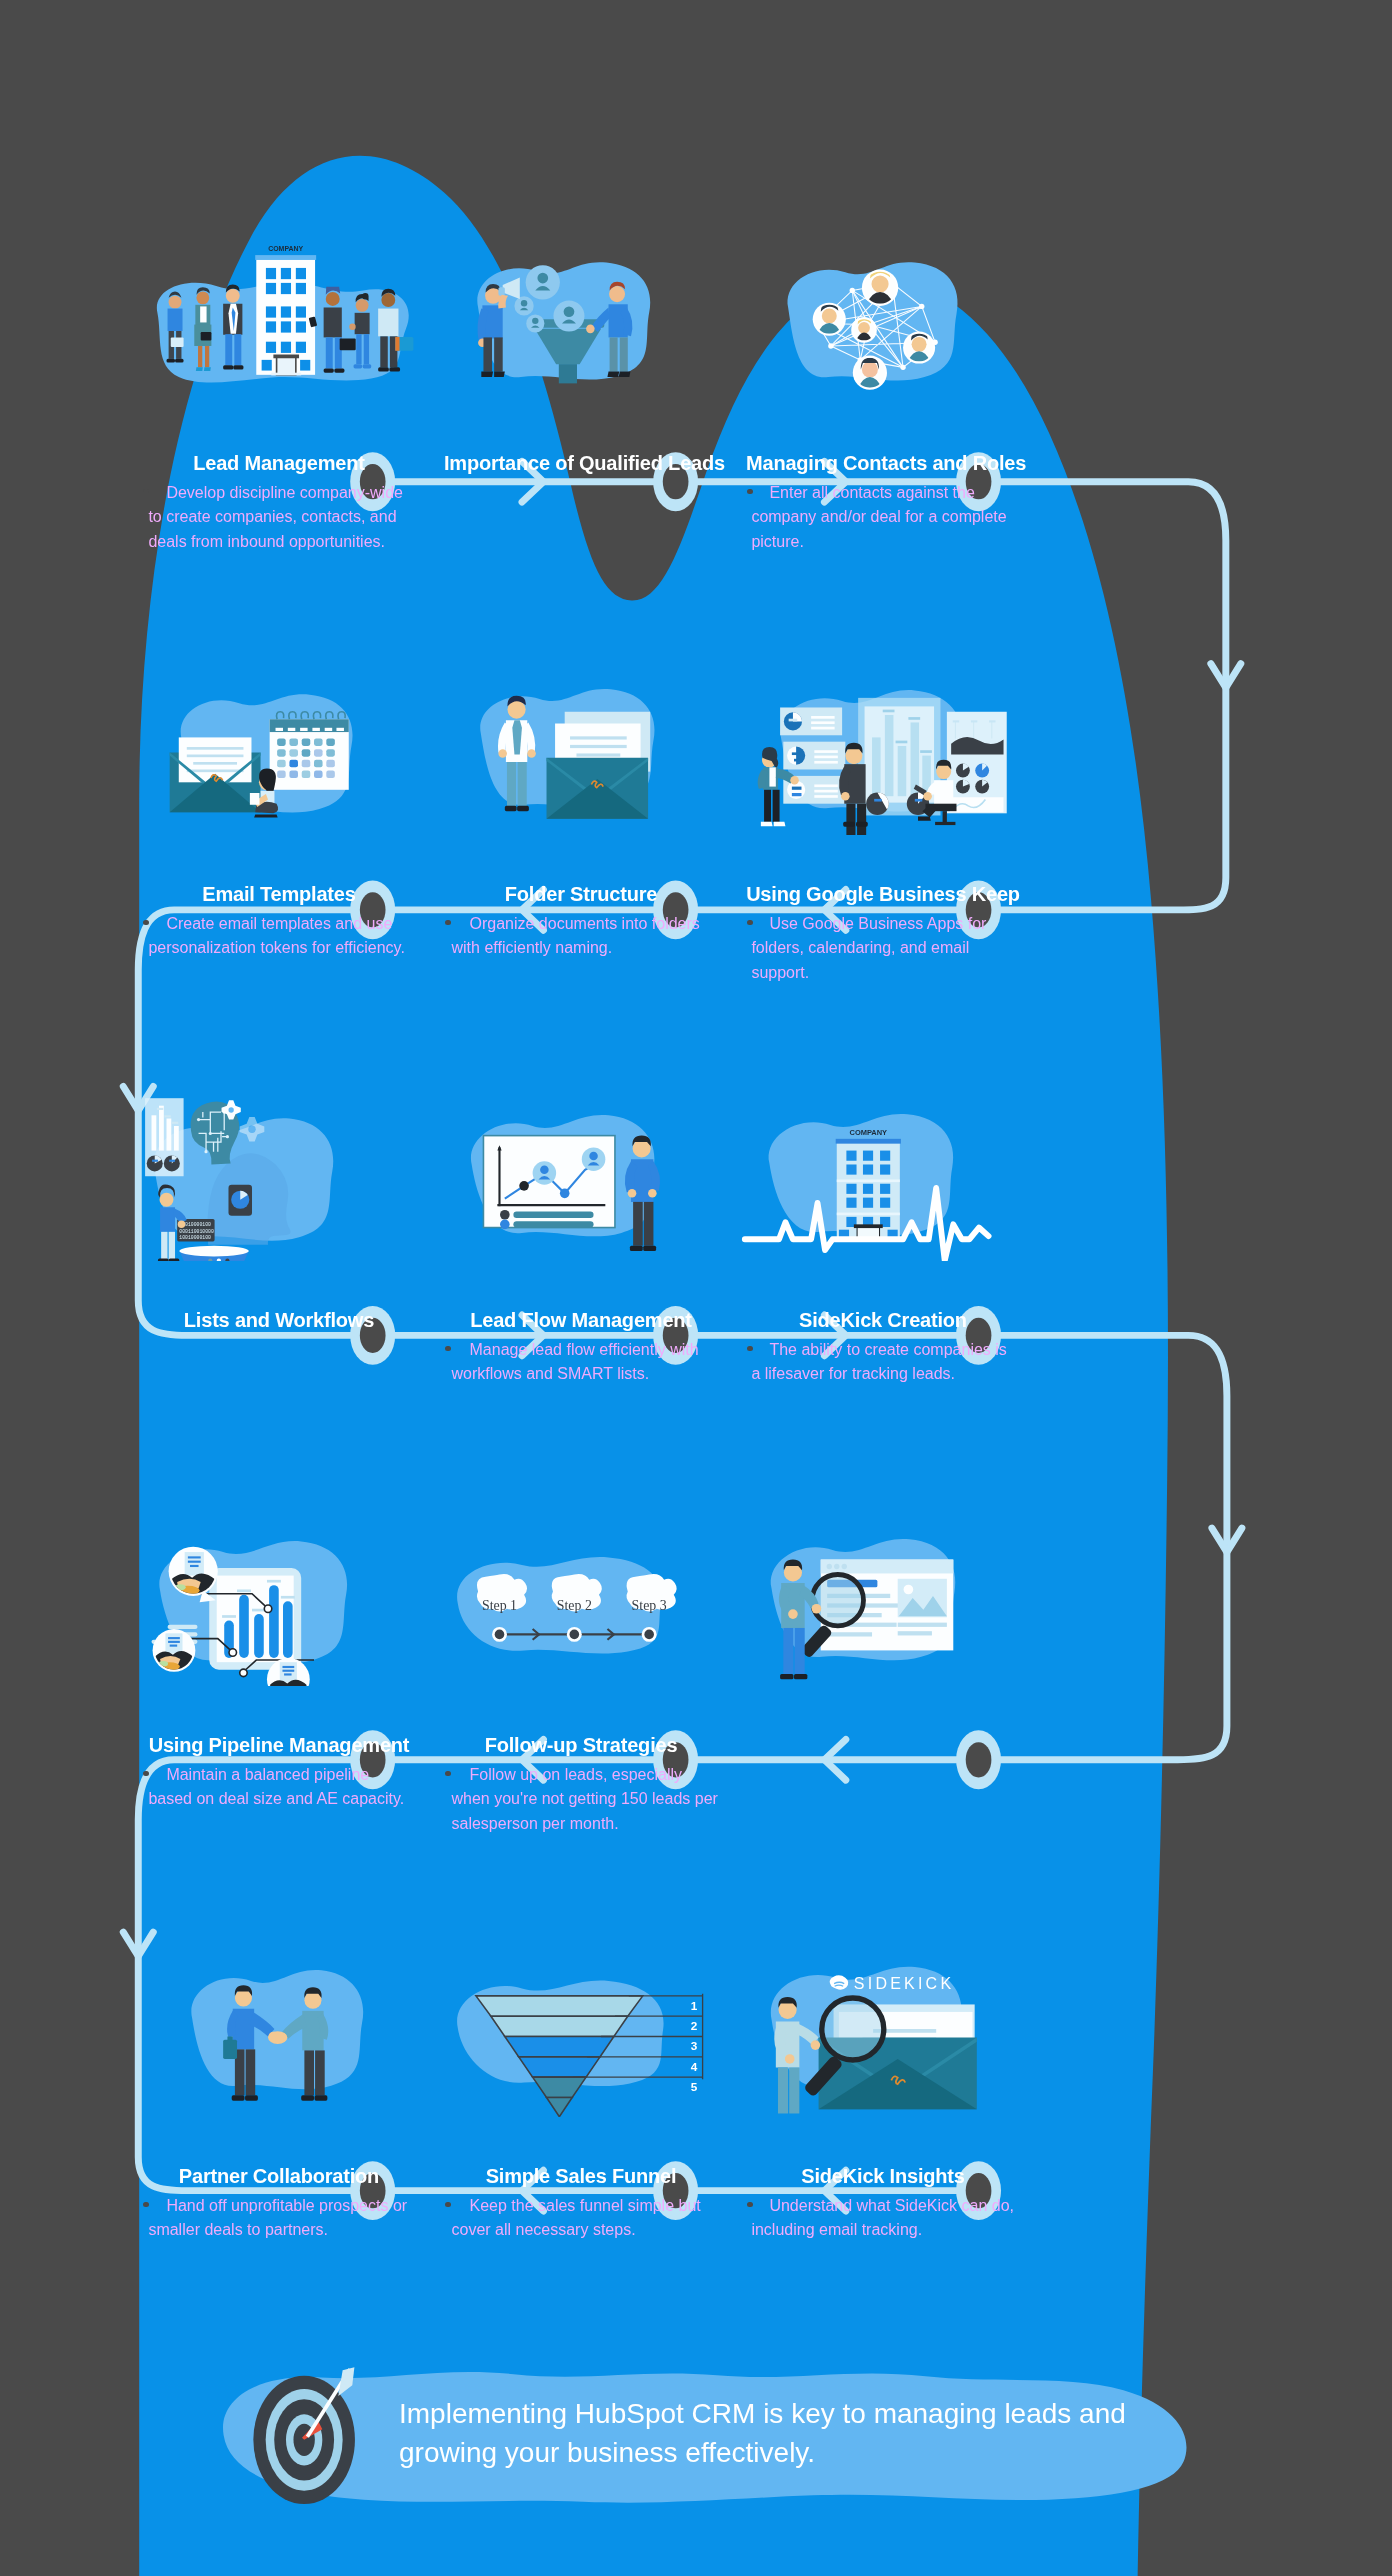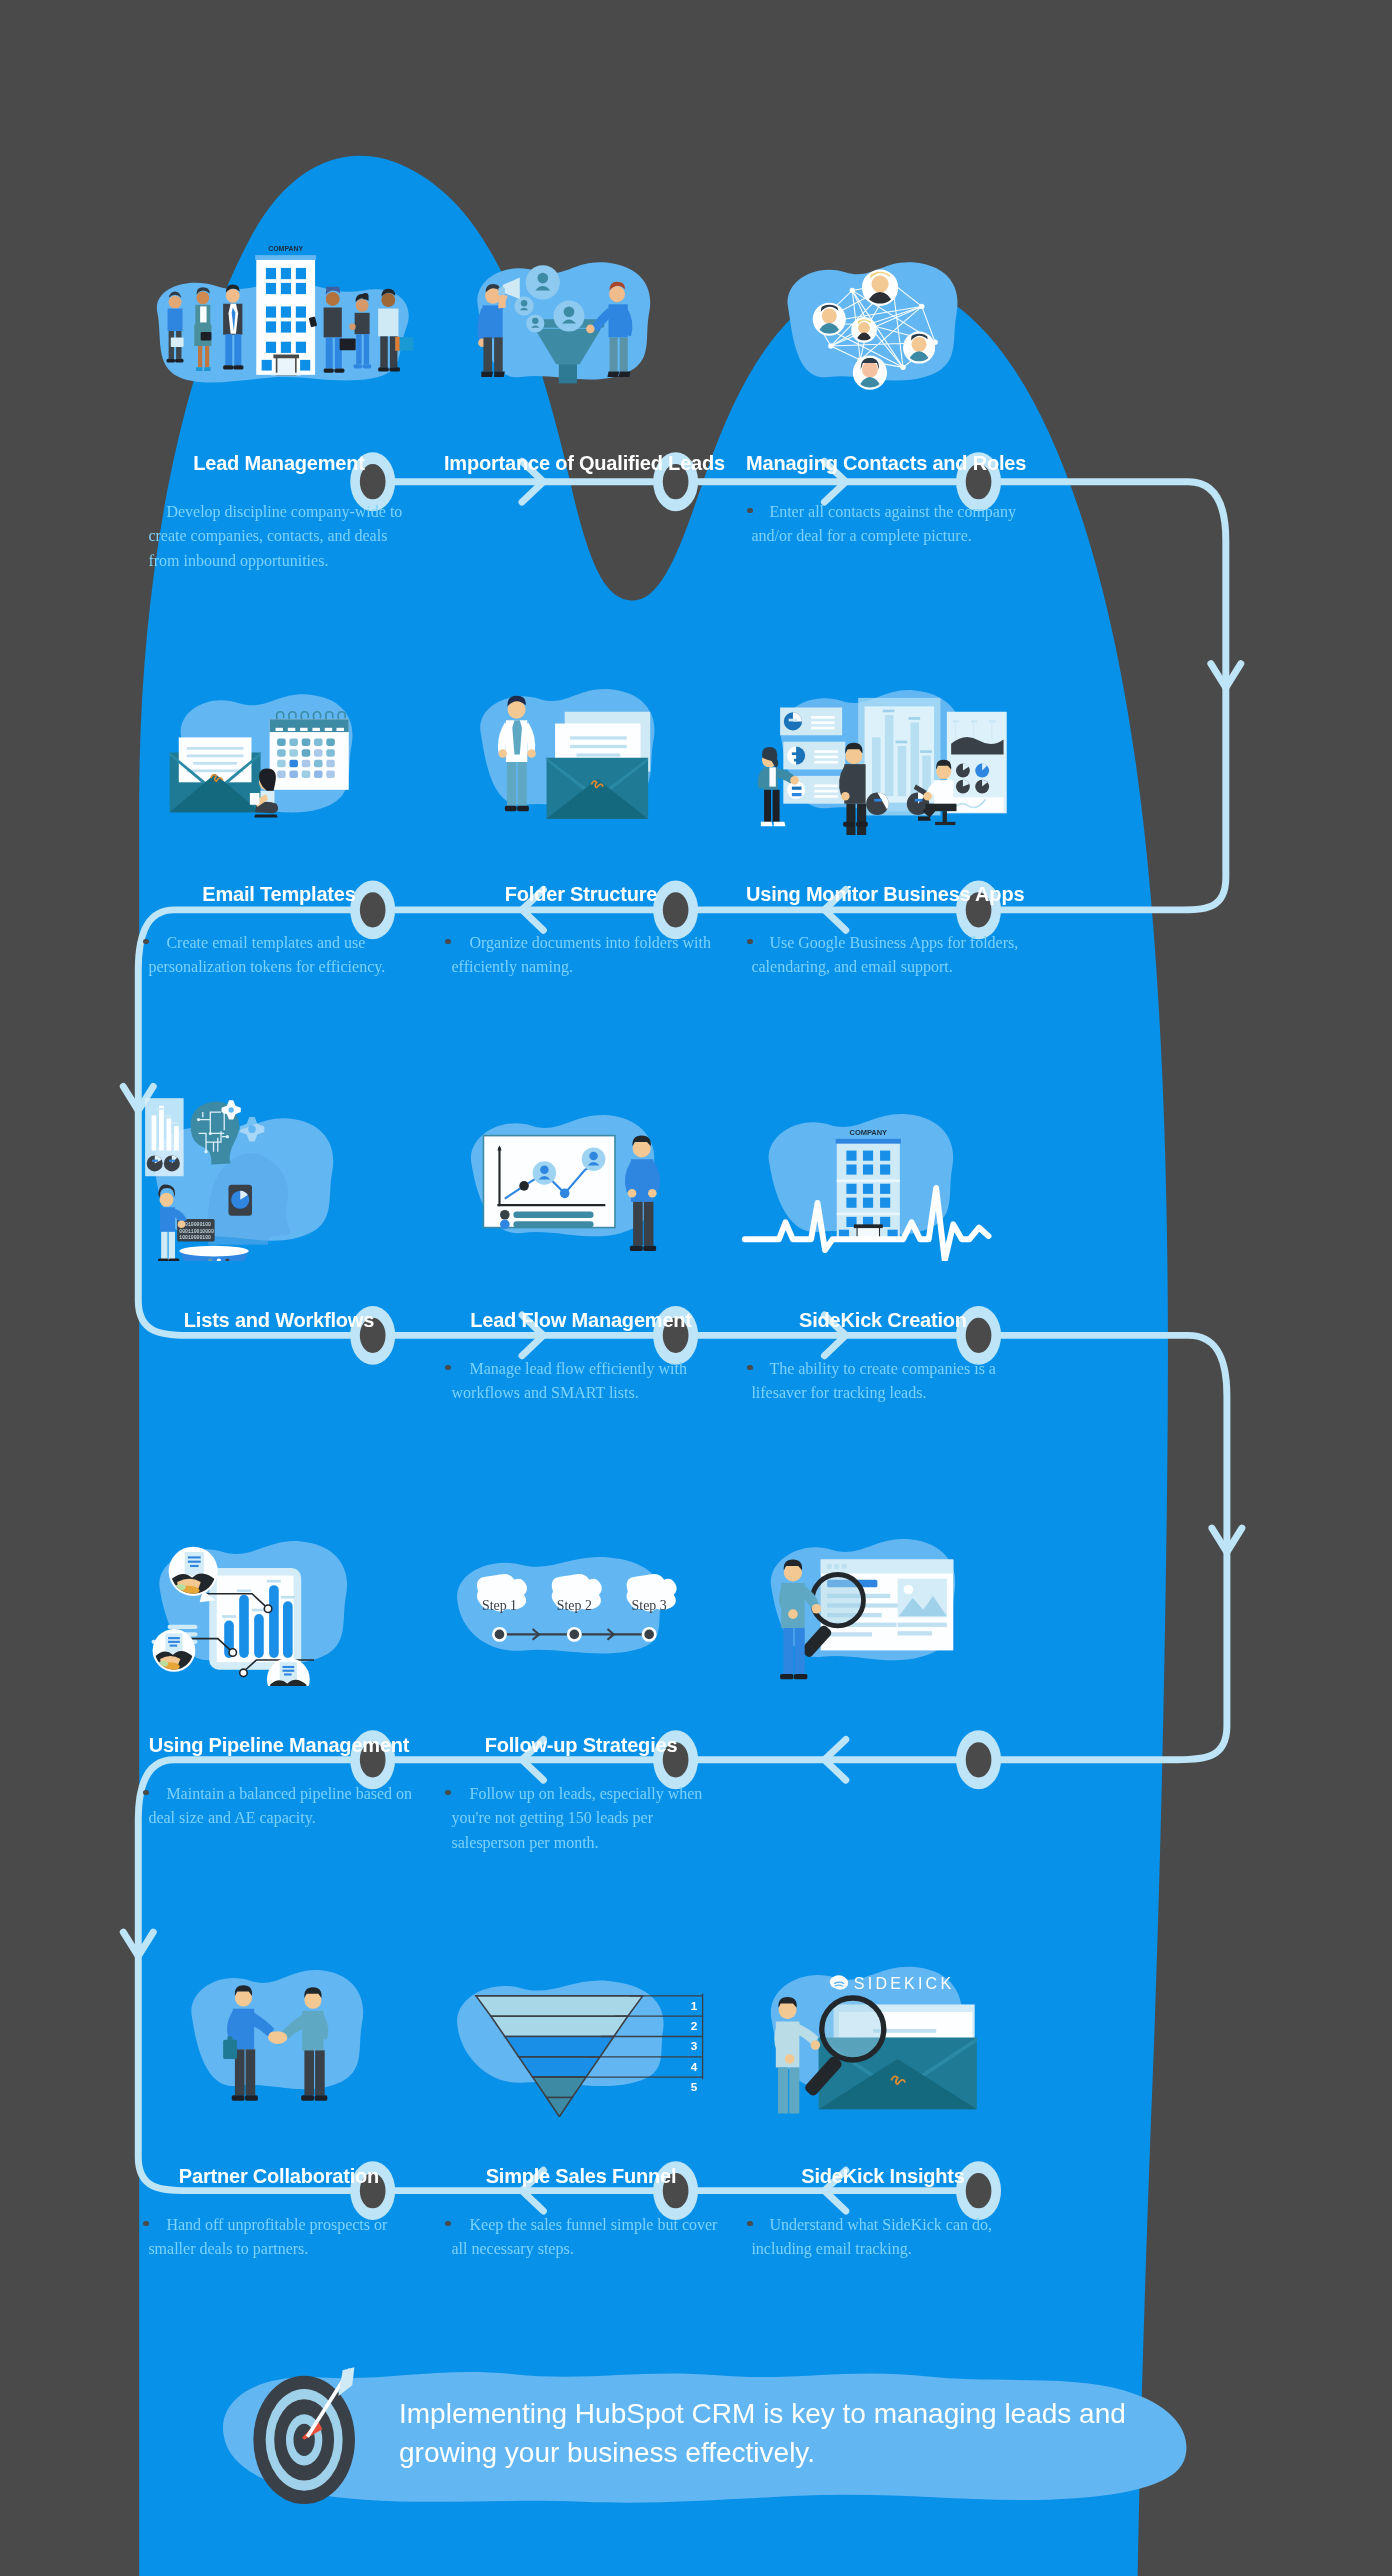--- a/index.html
+++ b/index.html
@@ -37,27 +37,26 @@
   .card-title {
     color: #ffffff;
     font-size: 20px;
     font-weight: bold;
     text-align: center;
     letter-spacing: -0.2px;
     line-height: 1.1;
     white-space: nowrap;
   }
   .card-body {
-    color: #7dd3fc;
+    color: #f0abfc;
     font-size: 16px;
     line-height: 1.52;
-    margin-top: 26px;
+    margin-top: 7px;
     text-indent: 18px;
     position: relative;
-    font-family: Liberation Serif, serif;
   }
   .card-body .dot {
     position: absolute;
     left: 1.1px; top: 7.5px;
     width: 5.9px; height: 5.9px;
     border-radius: 50%;
     background: #4a4a4a;
   }
   .tc-0 .card-body { padding-left: 6.4px; }
   .tc-1 .card-body { padding-left: 7.5px; }
@@ -726,21 +725,21 @@
     <div class="text-band">
       <div class="text-cell tc-0">
         <div class="card-title">Email Templates</div>
         <div class="card-body"><span class="dot"></span><span>Create email templates and use personalization tokens for efficiency.</span></div>
       </div>
       <div class="text-cell tc-1">
         <div class="card-title">Folder Structure</div>
         <div class="card-body"><span class="dot"></span><span>Organize documents into folders with efficiently naming.</span></div>
       </div>
       <div class="text-cell tc-2">
-        <div class="card-title">Using Monitor Business Apps</div>
+        <div class="card-title">Using Google Business Keep</div>
         <div class="card-body"><span class="dot"></span><span>Use Google Business Apps for folders, calendaring, and email support.</span></div>
       </div>
     </div>
   </div>
 
   <div class="row" style="top:1084px;">
     <div class="illus-band">
 
       <div class="illus-cell">
         <svg viewBox="0 0 565 330">

